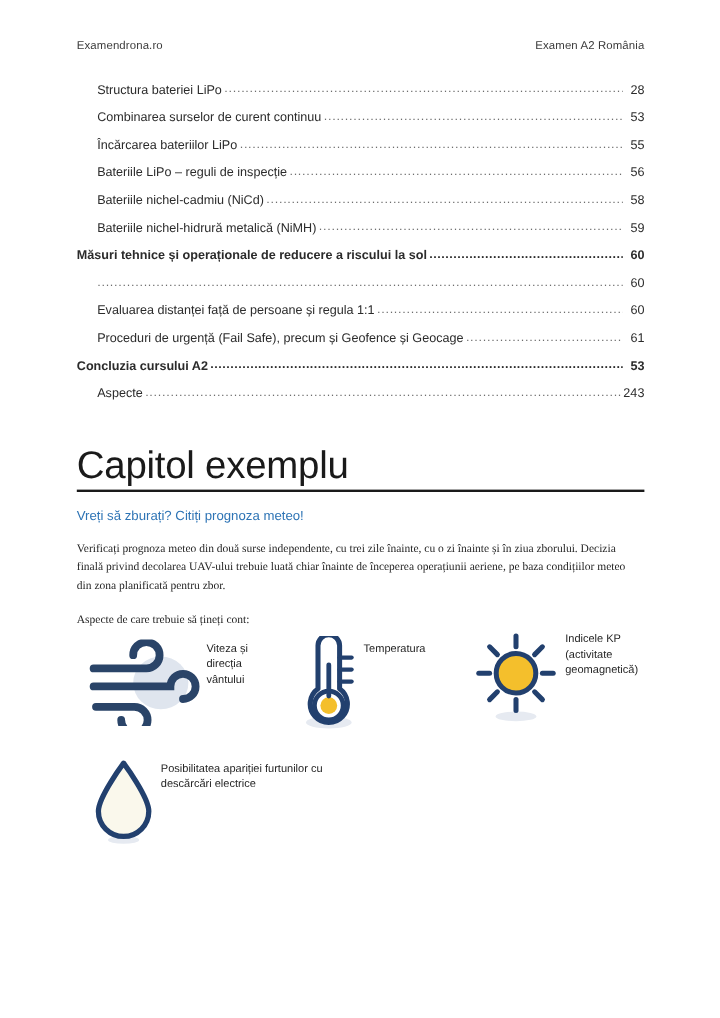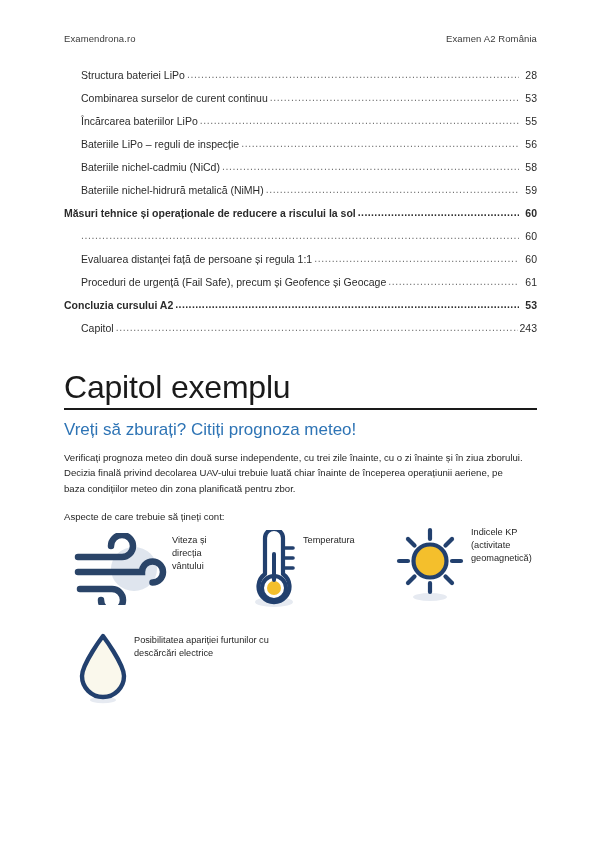--- a/index.html
+++ b/index.html
@@ -60,31 +60,32 @@
   .chap-title {
     font-size: 32px;
     font-weight: normal;
     color: #1a1a1a;
     letter-spacing: -0.2px;
     margin: 0 0 6px 0;
     line-height: 30px;
   }
   .chap-rule { height: 1.5px; background: #1a1a1a; width: 473px; margin-bottom: 12px; }
   .sub-head {
-    font-size: 17px;
+    font-size: 11px;
     color: #2e74b5;
     margin: 0 0 12px 0;
     line-height: 16px;
   }
   .para {
     font-size: 9.6px;
     line-height: 15.5px;
     color: #262626;
     margin: 0 0 13px 0;
     width: 462px;
+    font-family: Liberation Serif, serif;
   }
   .para.lead-in { margin-bottom: 0; }
 
   
   .icon-grid { position: absolute; left: 64px; top: 530px; width: 473px; }
   .icon-row { display: flex; }
   .icon-row.row2 { margin-top: 22px; }
   .icon-cell { display: flex; flex-direction: row; }
   .icon-cell .glyph { height: 80px; display: flex; align-items: flex-start; }
   .icon-cell .cap {
@@ -170,21 +171,21 @@
         <span class="t-label">Proceduri de urgență (Fail Safe), precum și Geofence și Geocage</span>
         <span class="t-dots">...............................................................................................................................................................................................................................</span>
         <span class="t-page">61</span>
       </div>
       <div class="toc-row lvl1">
         <span class="t-label">Concluzia cursului A2</span>
         <span class="t-dots">...............................................................................................................................................................................................................................</span>
         <span class="t-page">53</span>
       </div>
       <div class="toc-row lvl2">
-        <span class="t-label">Capitol</span>
+        <span class="t-label">Aspecte</span>
         <span class="t-dots">...............................................................................................................................................................................................................................</span>
         <span class="t-page">243</span>
       </div>
     </div>
 
   <div class="chapter">
     <h1 class="chap-title">Capitol exemplu</h1>
     <div class="chap-rule"></div>
     <div class="sub-head">Vreți să zburați? Citiți prognoza meteo!</div>
     <p class="para">Verificați prognoza meteo din două surse independente, cu trei zile înainte, cu o zi înainte și în ziua zborului. Decizia finală privind decolarea UAV-ului trebuie luată chiar înainte de începerea operațiunii aeriene, pe baza condițiilor meteo din zona planificată pentru zbor.</p>

